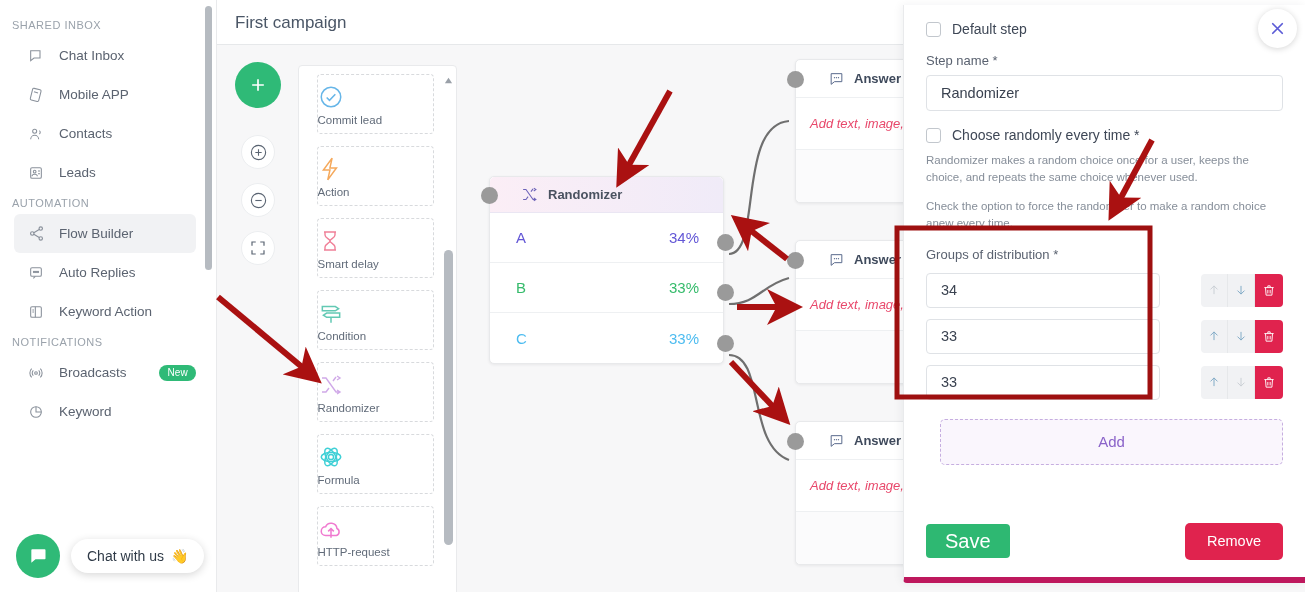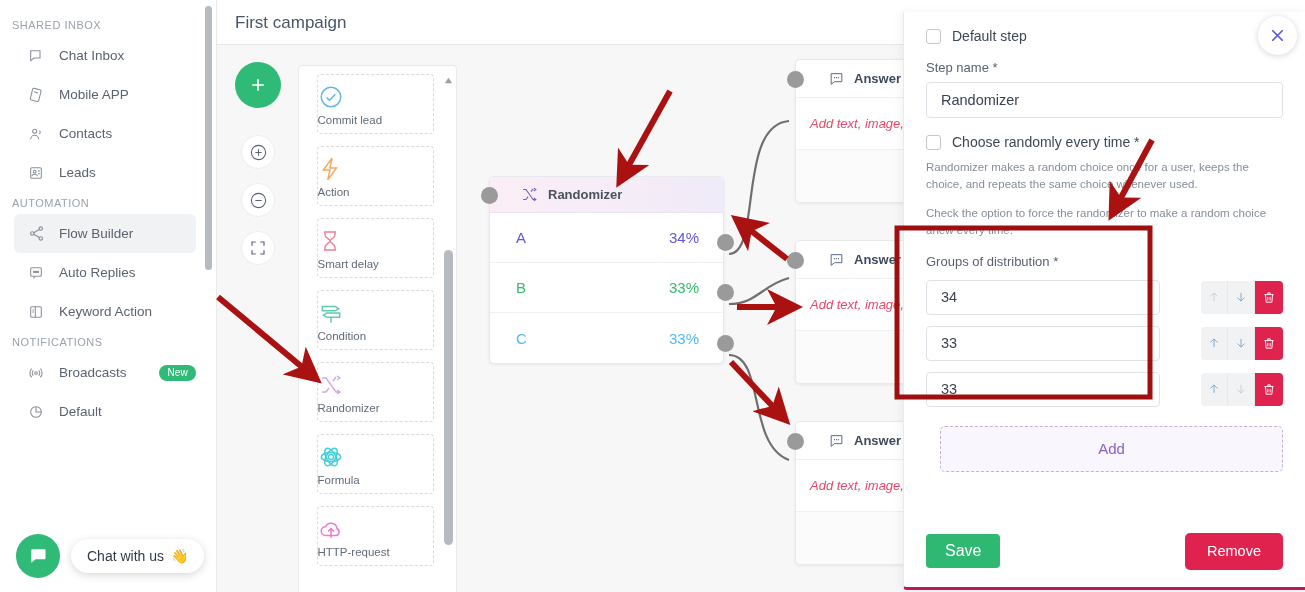--- a/index.html
+++ b/index.html
@@ -138,22 +138,22 @@
   .ans-body { height: 52px; display: flex; align-items: center; padding-left: 14px;
     border-bottom: 1px solid #eef0f2; }
   .ans-placeholder { font-size: 13px; color: #e8486b; font-style: italic; white-space: nowrap; }
   .ans-foot { height: 52px; background: #fbfbfc; border-radius: 0 0 5px 5px; }
 
   .port { position: absolute; width: 17px; height: 17px; border-radius: 50%;
     background: #9a9a9a; cursor: pointer; }
 
   
   #panel {
-    position: absolute; right: 0; top: 12px; width: 402px; height: 578px;
-    background: #fff; border-left: 1px solid #e9eaec; border-bottom: 3px solid #be185d;
+    position: absolute; right: 0; top: 5px; width: 402px; height: 578px;
+    background: #fff; border-left: 1px solid #e9eaec; border-bottom: 6px solid #be185d;
     border-radius: 0 0 0 4px; box-shadow: -2px 0 10px rgba(20,30,45,.06);
   }
   #panel-close {
     position: absolute; right: 8px; top: 4px; width: 39px; height: 39px; border-radius: 50%;
     background: #fff; box-shadow: 0 1px 6px rgba(0,0,0,.17); display: flex;
     align-items: center; justify-content: center; cursor: pointer; z-index: 5;
   }
   .pane-pad { padding: 16px 22px 0 22px; }
   .check-row { display: flex; align-items: center; cursor: pointer; }
   .cbox { width: 15px; height: 15px; border: 1px solid #c2c7cd; border-radius: 3px;
@@ -189,21 +189,21 @@
     margin: 19px 22px 0 36px; height: 46px; border: 1px dashed #c6aee0;
     background: #faf6fd; border-radius: 5px; display: flex; align-items: center;
     justify-content: center; font-size: 15px; color: #8a63c9; cursor: pointer;
   }
   #panel-footer {
     position: absolute; left: 0; right: 0; bottom: 0; height: 72px;
     display: flex; align-items: center; justify-content: space-between; padding: 0 22px;
   }
   .btn-save {
     background: #2eb872; color: #fff; border: none; border-radius: 4px;
-    height: 34px; padding: 0 19px; font-size: 16px; cursor: pointer;
+    height: 34px; padding: 0 19px; font-size: 20px; cursor: pointer;
     font-family: "Liberation Sans", sans-serif;
   }
   .btn-remove {
     background: #e0234e; color: #fff; border: none; border-radius: 5px;
     height: 37px; padding: 0 22px; font-size: 14.5px; cursor: pointer;
     font-family: "Liberation Sans", sans-serif;
   }
 
   
   #annotations { position: absolute; inset: 0; pointer-events: none; }
@@ -299,21 +299,21 @@
           <span class="nav-label">Broadcasts</span>
           <span class="badge-new">New</span>
         </div>
         <div class="nav-item">
           <span class="ico">
             <svg width="16" height="16" viewBox="0 0 24 24" fill="none" stroke="currentColor" stroke-width="1.6">
               <circle cx="12" cy="12" r="8"></circle>
               <path d="M12 4v8h8"></path>
             </svg>
           </span>
-          <span class="nav-label">Default</span>
+          <span class="nav-label">Keyword</span>
         </div>
       </div>
   </div>
   <div id="sidebar-scrollbar"></div>
   <div id="sidebar-divider"></div>
 
   <div id="chat-widget">
     <div id="chat-fab">
       <svg width="20" height="20" viewBox="0 0 24 24" fill="#fff">
           <path d="M4 4h16a1 1 0 011 1v10a1 1 0 01-1 1H9l-5 4V5a1 1 0 011-1z"></path>

